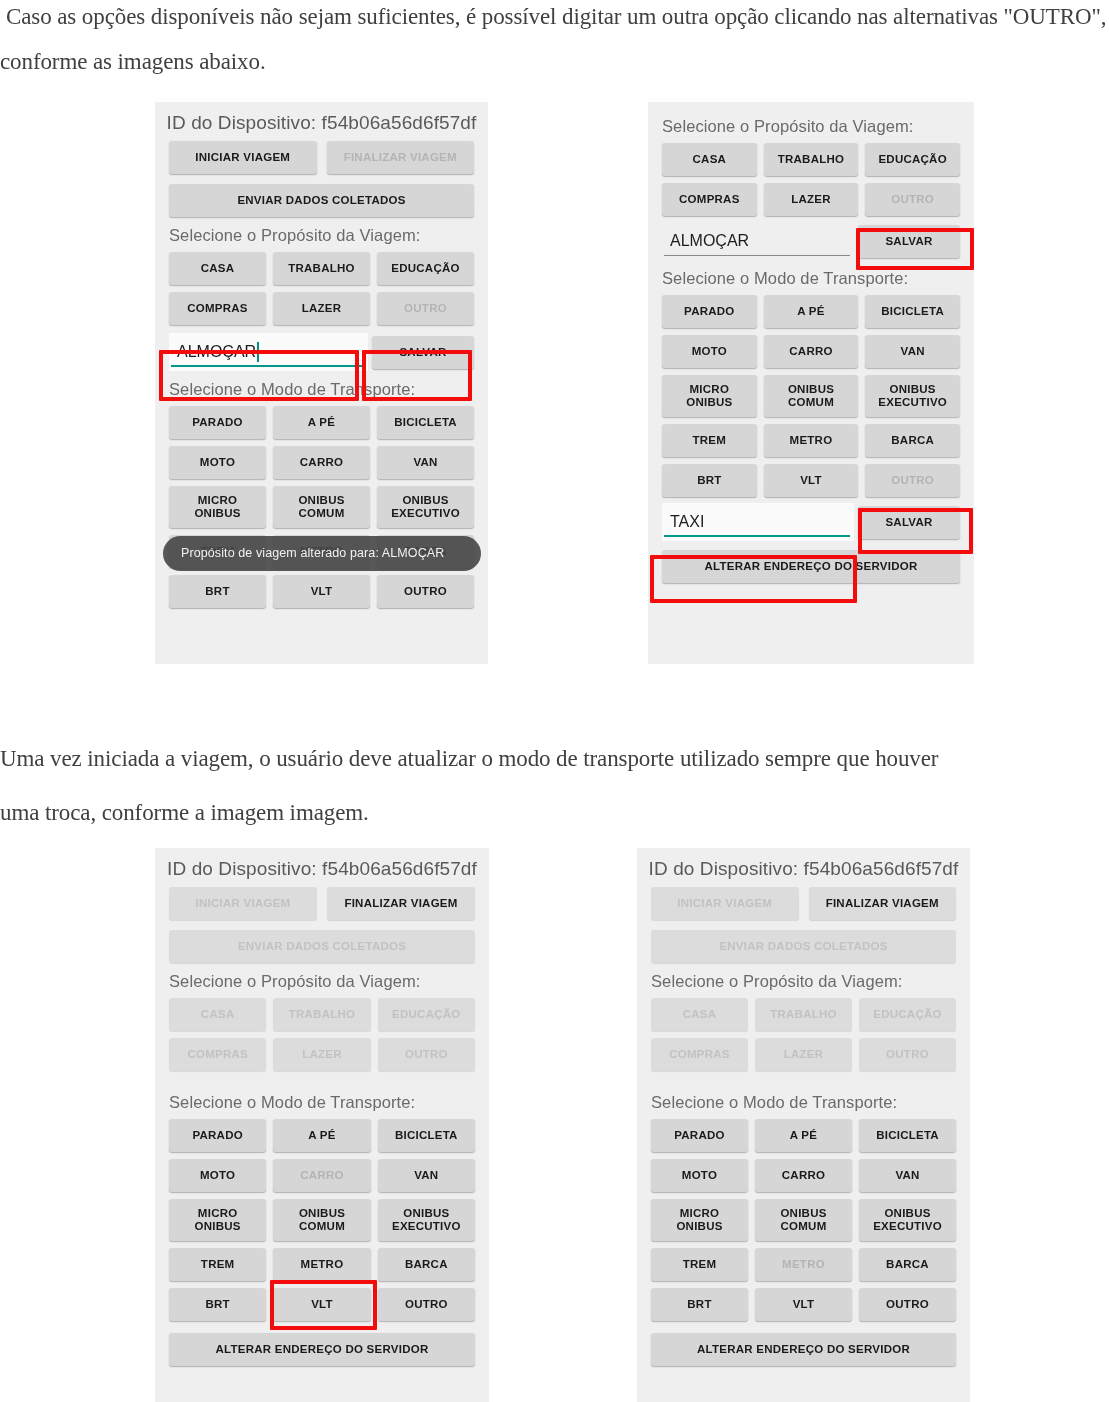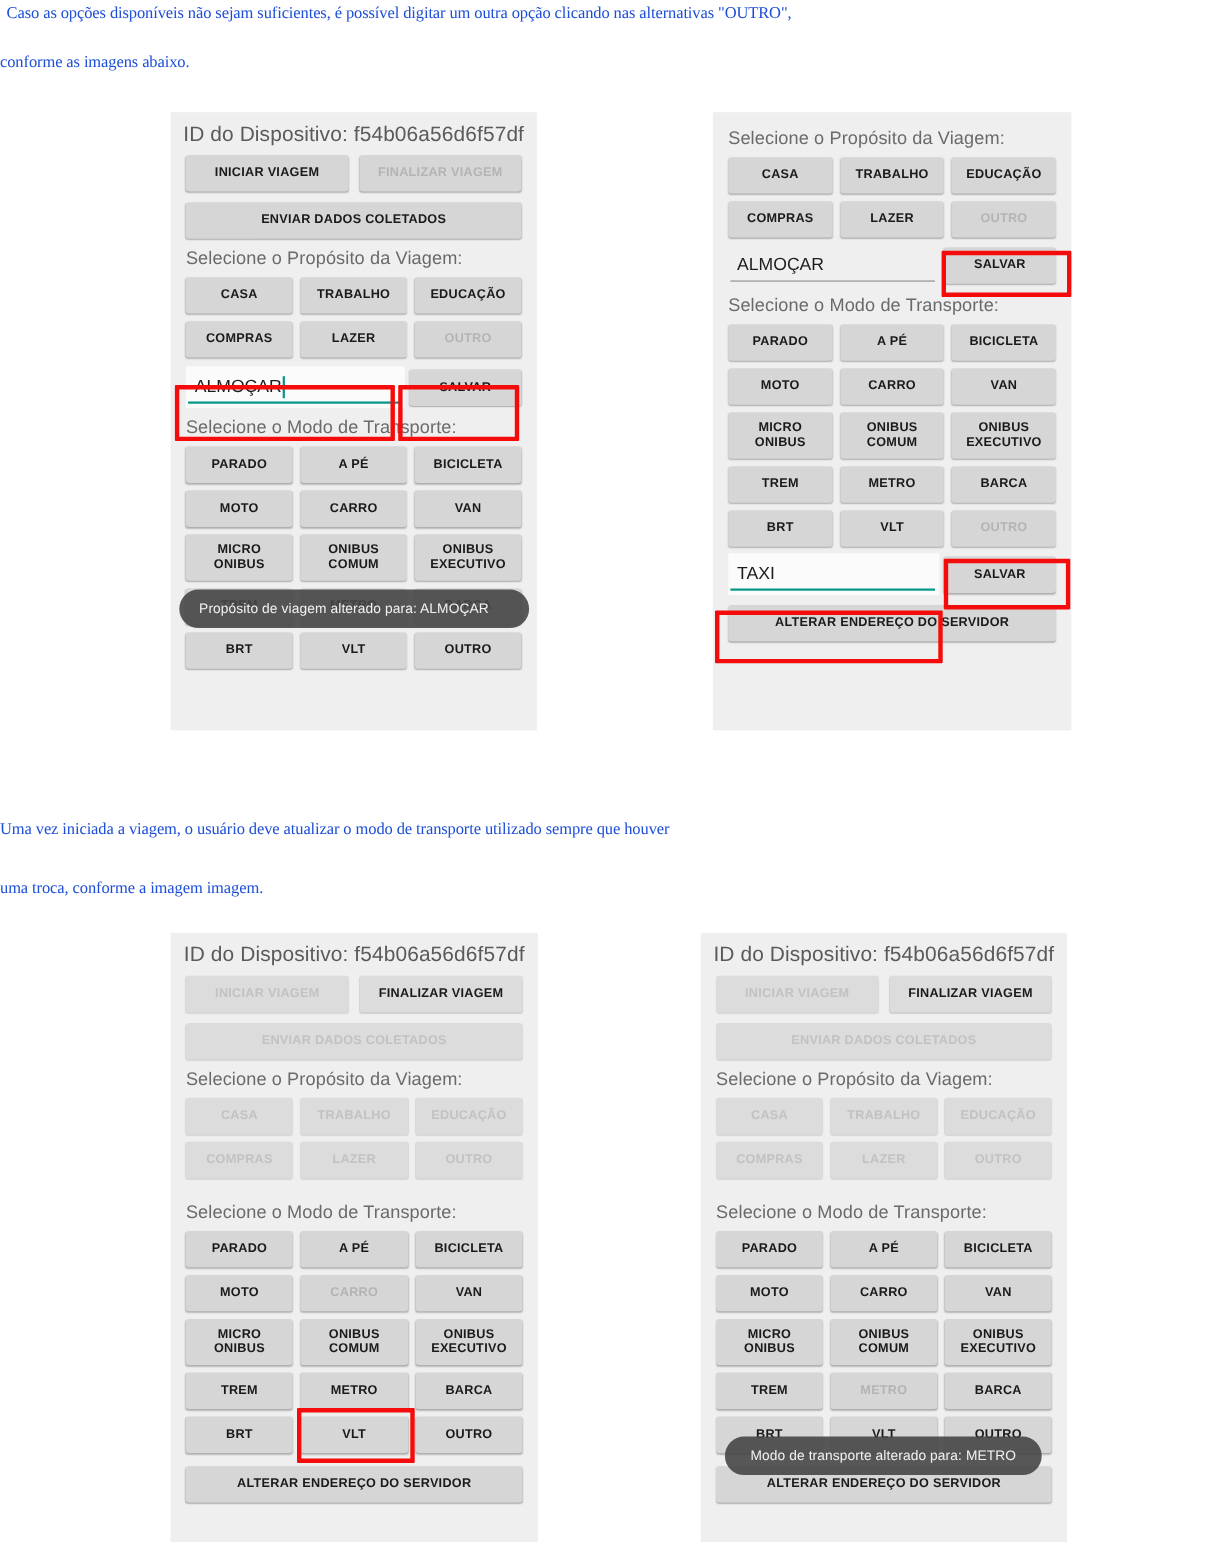--- a/index.html
+++ b/index.html
@@ -9,22 +9,22 @@
     background: #ffffff;
     font-family: "Liberation Serif", serif;
     position: relative;
     overflow: hidden;
   }
 
   
   .doc-para {
     position: absolute;
     font-family: "Liberation Serif", serif;
-    font-size: 15px;
-    color: #1d4ed8;
+    font-size: 23px;
+    color: #404040;
     letter-spacing: -0.1px;
     white-space: nowrap;
   }
   #p1-l1 { left: 6px;  top: 4px;   }
   #p1-l2 { left: 0px;  top: 49px;  }
   #p2-l1 { left: 0px;  top: 746px; }
   #p2-l2 { left: 0px;  top: 800px; }
 
   
   .panel {
@@ -404,14 +404,13 @@
     <div class="grid3">
       <div class="btn">BRT</div>
       <div class="btn">VLT</div>
       <div class="btn">OUTRO</div>
     </div>
     <div class="row-wide" style="padding-top:12px;">
       <div class="btn">ALTERAR ENDEREÇO DO SERVIDOR</div>
     </div>
   </div>
 
-  <div class="toast" style="left:22px; top:458px; width:288px; text-align:center; padding:9px 10px;">Modo de transporte alterado para: METRO</div>
 </div>
 
 </body></html>

